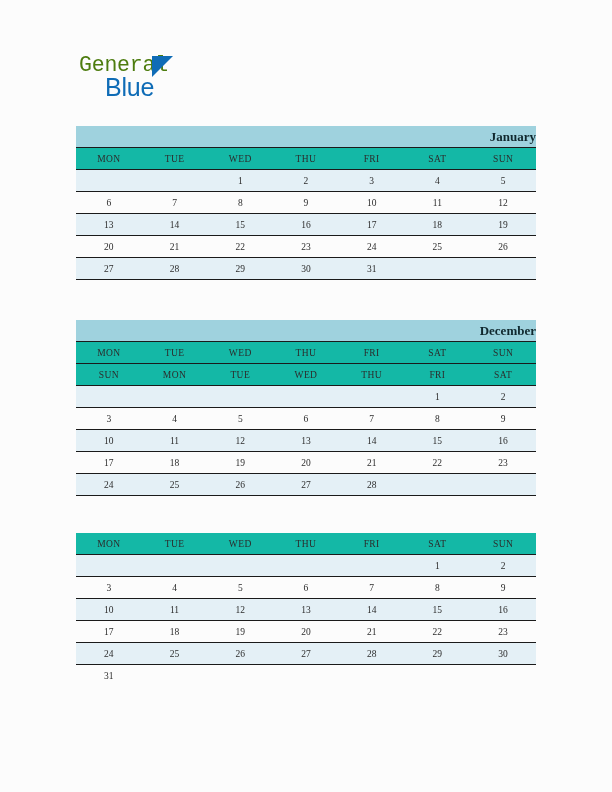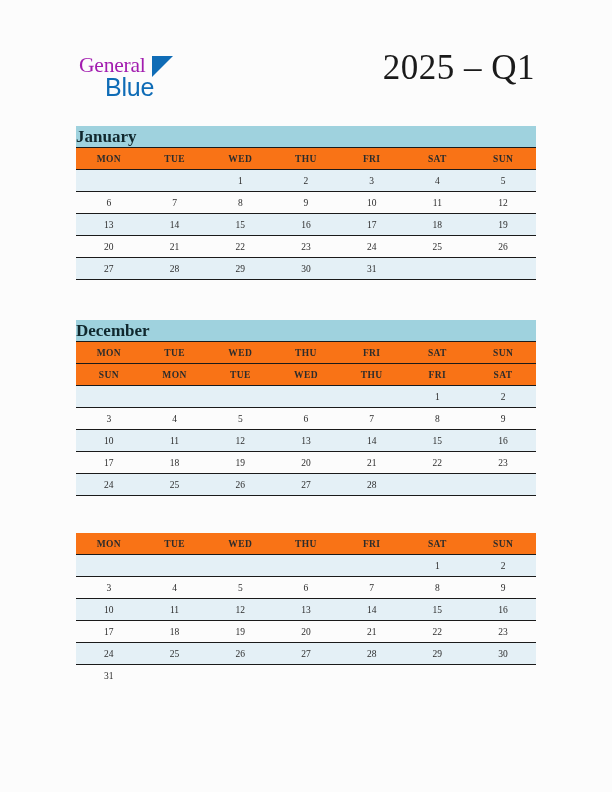--- a/index.html
+++ b/index.html
@@ -28,24 +28,24 @@
     position: absolute;
     left: 79px;
     top: 53px;
     width: 120px;
     height: 52px;
   }
   .logo-general {
     position: absolute;
     left: 0;
     top: 0;
-    font-family: Liberation Serif, serif;
+    font-family: Liberation Mono, monospace;
     font-size: 21.5px;
     letter-spacing: -0.2px;
-    color: #a21caf;
+    color: #4d7c0f;
     line-height: 25px;
   }
   .logo-blue {
     position: absolute;
     left: 26px;
     top: 22px;
     font-family: "Liberation Sans", sans-serif;
     font-size: 25px;
     letter-spacing: -0.2px;
     color: #0f6cb6;
@@ -80,22 +80,22 @@
   }
   #month-0 { top: 126px; }
   #month-1 { top: 320px; }
   #month-2 { top: 533px; }
 
   .month-title {
     background: #9fd2de;
     color: #10282e;
     font-family: "Liberation Serif", serif;
     font-weight: bold;
-    font-size: 17px;
-    text-align: left;
+    font-size: 13px;
+    text-align: right;
     line-height: 22px;
     height: 22px;
     border-bottom: 1.4px solid #1a1a1a;
     box-sizing: border-box;
   }
 
   table.cal {
     border-collapse: collapse;
     width: 460px;
     table-layout: fixed;
@@ -105,24 +105,24 @@
     height: 21px;
     text-align: center;
     vertical-align: middle;
     font-family: "Liberation Serif", serif;
     font-size: 9.5px;
     color: #2c2c2c;
     padding: 0;
     margin: 0;
   }
   table.cal th {
-    font-weight: bold;
+    font-weight: normal;
     letter-spacing: 0.4px;
     border-bottom: 1.4px solid #1a1a1a;
-    background: #f97316;
+    background: #14b8a6;
   }
   table.cal th.dow-secondary {
     border-bottom: 1.4px solid #1a1a1a;
   }
   table.cal th.dow-primary-stacked {
     border-bottom: 1.4px solid #1a1a1a;
   }
   table.cal tr.week td {
     border-bottom: 1.4px solid #1a1a1a;
     font-size: 9.5px;
@@ -138,21 +138,20 @@
 <body>
 
 <div class="page-header">
 
   <div class="logo">
     <span class="logo-general">General</span>
     <span class="logo-triangle"></span>
     <span class="logo-blue">Blue</span>
   </div>
 
-  <div class="page-title">2025 – Q1</div>
 
 </div>
 
 <div class="month-block" id="month-0">
   <div class="month-title">January</div>
   <table class="cal">
     <thead>
       <tr>
         <th>MON</th>
         <th>TUE</th>

